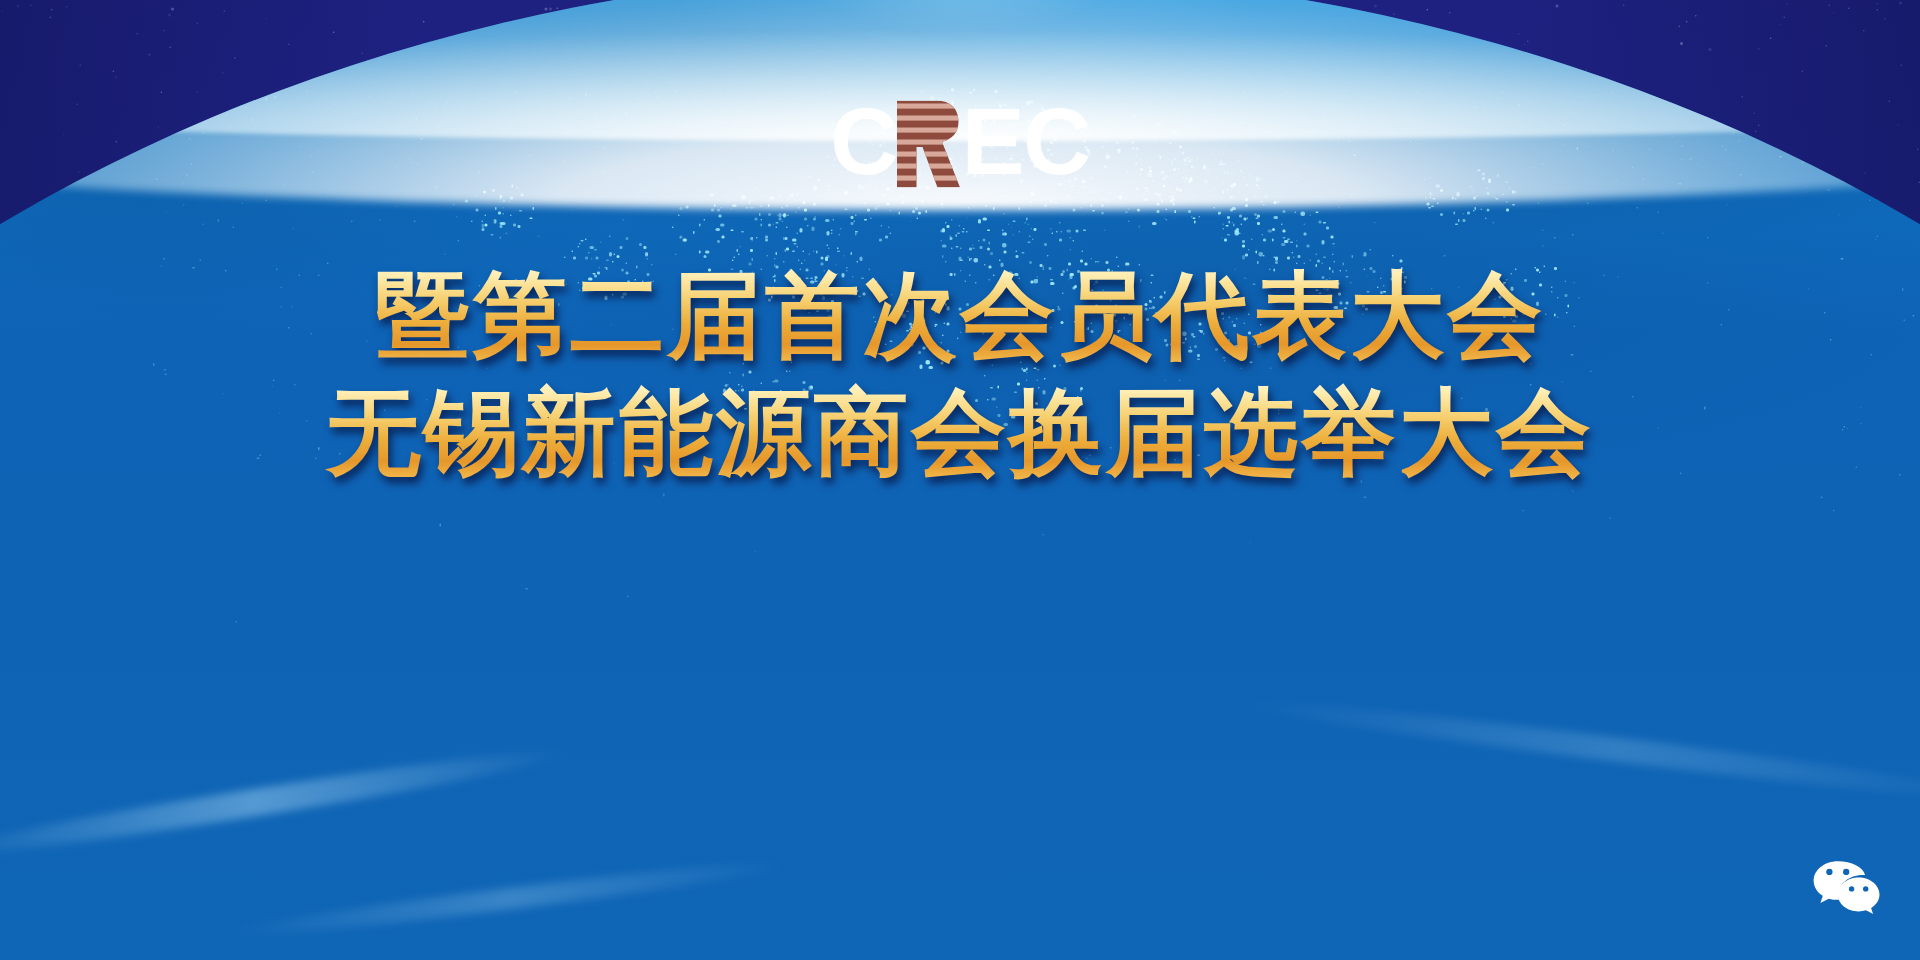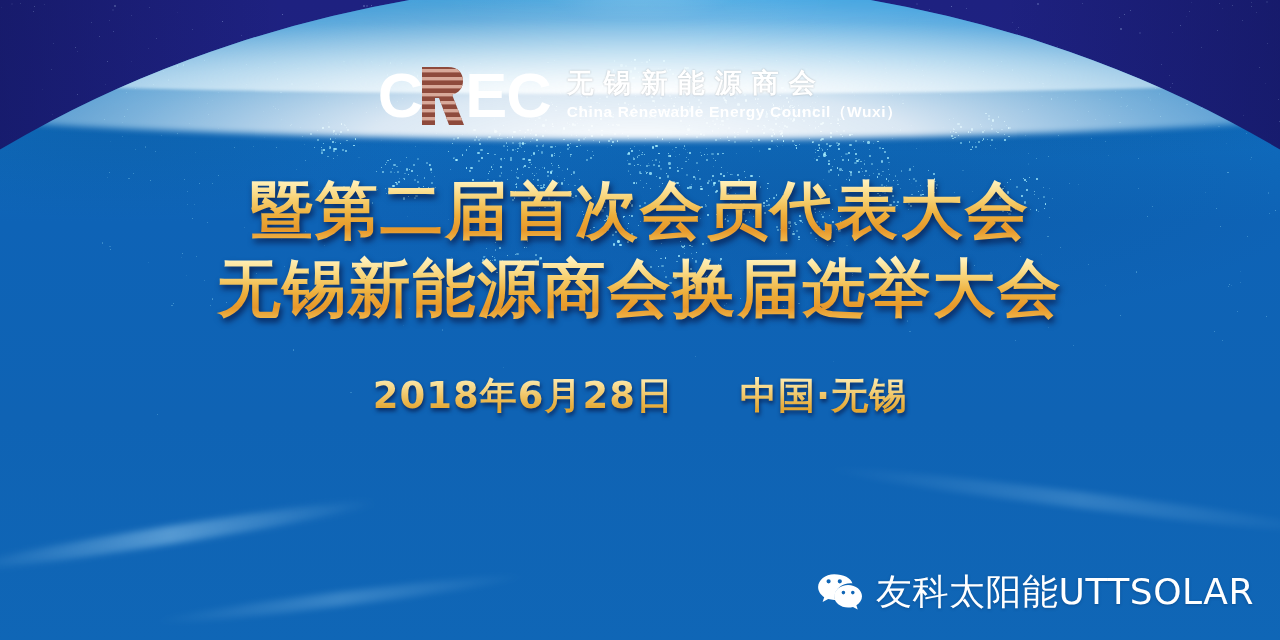--- a/index.html
+++ b/index.html
@@ -2352,41 +2352,30 @@
               <rect x="0" y="34" width="46" height="3.4"></rect>
               <rect x="0" y="42" width="46" height="3.4"></rect>
               <rect x="0" y="50" width="46" height="3.4"></rect>
             </g>
           </g>
         </svg>
       </span>
       <span class="glyph">E</span>
       <span class="glyph">C</span>
     </div>
-    <div class="logo-right">
-      <div class="logo-cn">无锡新能源商会</div>
-      <div class="logo-en">China Renewable Energy Council（Wuxi）</div>
-    </div>
   </div>
 
   <div class="title">
     <div class="tline">暨第二届首次会员代表大会</div>
     <div class="tline">无锡新能源商会换届选举大会</div>
   </div>
 
-  <div class="meta">
-    <span class="meta-inner">
-      <span>2018年6月28日</span>
-      <span>中国·无锡</span>
-    </span>
-  </div>
 
   <div class="watermark">
     <span class="wechat-icon">
       <svg viewBox="0 0 46 40" width="46" height="40" aria-hidden="true">
         <path fill="#ffffff" d="M17.2 2.2C8.3 2.2 1.1 8 1.1 15.1c0 4.1 2.4 7.7 6.1 10.1l-1.6 4.8 5.6-2.9c1.9.5 3.9.8 6 .8h.9c-.3-1-.5-2.1-.5-3.2 0-7.4 7.2-13.4 16.1-13.4.6 0 1.1 0 1.7.1C34.2 6.1 26.5 2.2 17.2 2.2z M11.6 11.4a2.1 2.1 0 1 1 0-4.2 2.1 2.1 0 0 1 0 4.2z M22.8 11.4a2.1 2.1 0 1 1 0-4.2 2.1 2.1 0 0 1 0 4.2z"></path>
         <path fill="#ffffff" d="M45 24.3c0-6.2-6.2-11.3-13.9-11.3s-13.9 5.1-13.9 11.3 6.2 11.3 13.9 11.3c1.7 0 3.4-.3 4.9-.7l4.7 2.5-1.3-4.1c3.4-2.1 5.6-5.3 5.6-9z M26.4 22.4a1.8 1.8 0 1 1 0-3.6 1.8 1.8 0 0 1 0 3.6z M35.8 22.4a1.8 1.8 0 1 1 0-3.6 1.8 1.8 0 0 1 0 3.6z"></path>
       </svg>
     </span>
-    <span class="wm-text">友科太阳能UTTSOLAR</span>
   </div>
 
 </div>
 
 </body></html>

